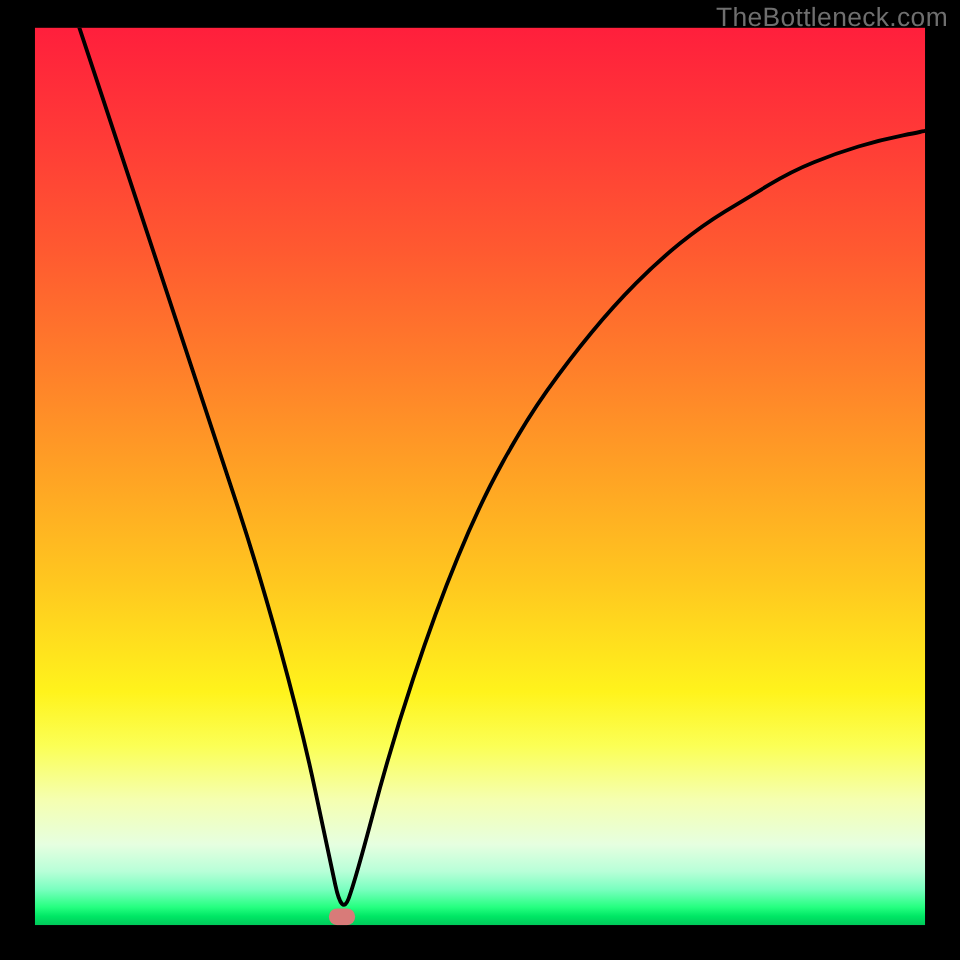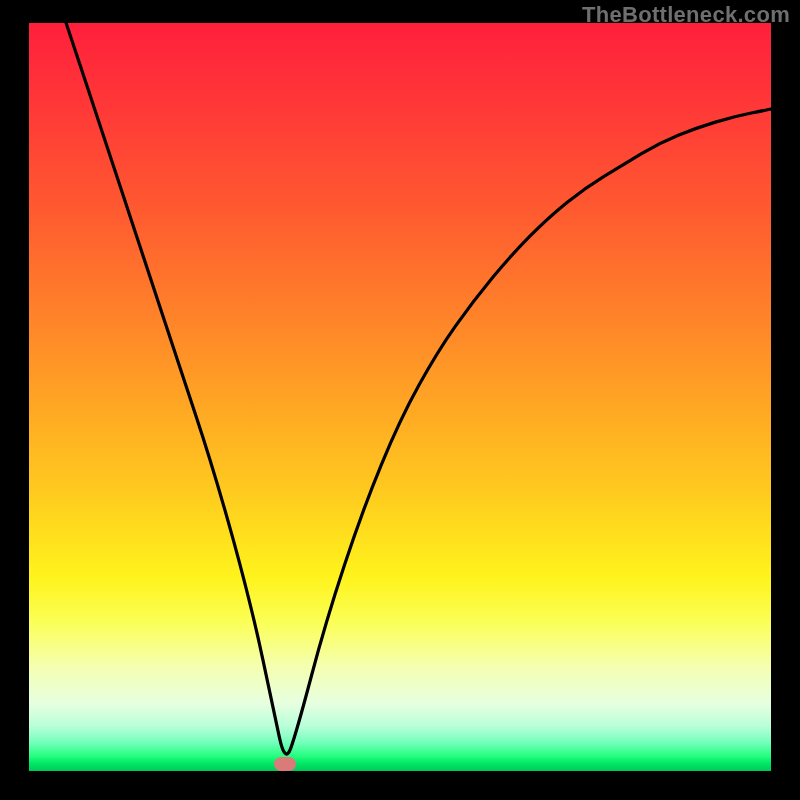--- a/index.html
+++ b/index.html
@@ -54,21 +54,21 @@
     border-radius: 9px;
     transform: translate(-50%, -50%);
   }
   .watermark {
     position: absolute;
     top: 2px;
     right: 10px;
     color: #6f6f6f;
     font-size: 22px;
     letter-spacing: 0.3px;
-    font-weight: 700;
+    font-weight: 400;
     user-select: none;
   }
 </style>
 </head>
 <body>
 
 <div class="frame">
   <div class="gradient"></div>
   <svg class="curve" viewBox="0 0 742 748" preserveAspectRatio="none">
     <path id="curve-path" fill="none" stroke="#000000" stroke-width="3.2" stroke-linejoin="round" stroke-linecap="round" d="M 37.1 0.0 Q 37.1 0.0 55.7 56.1 Q 74.2 112.2 92.8 168.3 Q 111.3 224.4 129.8 280.5 Q 148.4 336.6 166.9 392.7 Q 185.5 448.8 204.1 516.1 Q 222.6 583.4 233.7 635.8 Q 244.9 688.2 250.4 714.3 Q 256.0 740.5 261.6 725.6 Q 267.1 710.6 282.0 654.5 Q 296.8 598.4 315.4 542.3 Q 333.9 486.2 352.5 441.3 Q 371.0 396.4 389.6 362.8 Q 408.1 329.1 426.6 302.9 Q 445.2 276.8 463.8 254.3 Q 482.3 231.9 500.9 213.2 Q 519.4 194.5 538.0 179.5 Q 556.5 164.6 575.0 153.3 Q 593.6 142.1 612.1 130.9 Q 630.7 119.7 649.3 112.2 Q 667.8 104.7 686.4 99.1 Q 704.9 93.5 723.5 89.8 T 742.0 86.0"></path>

